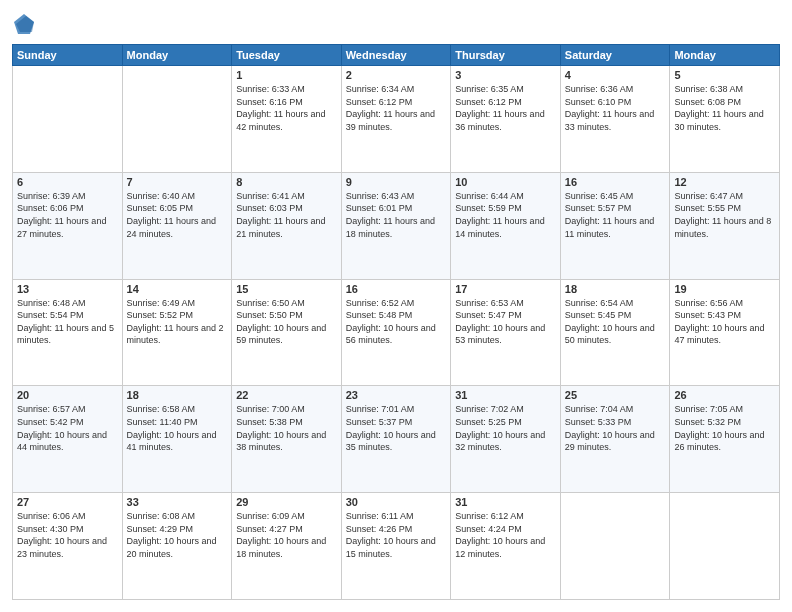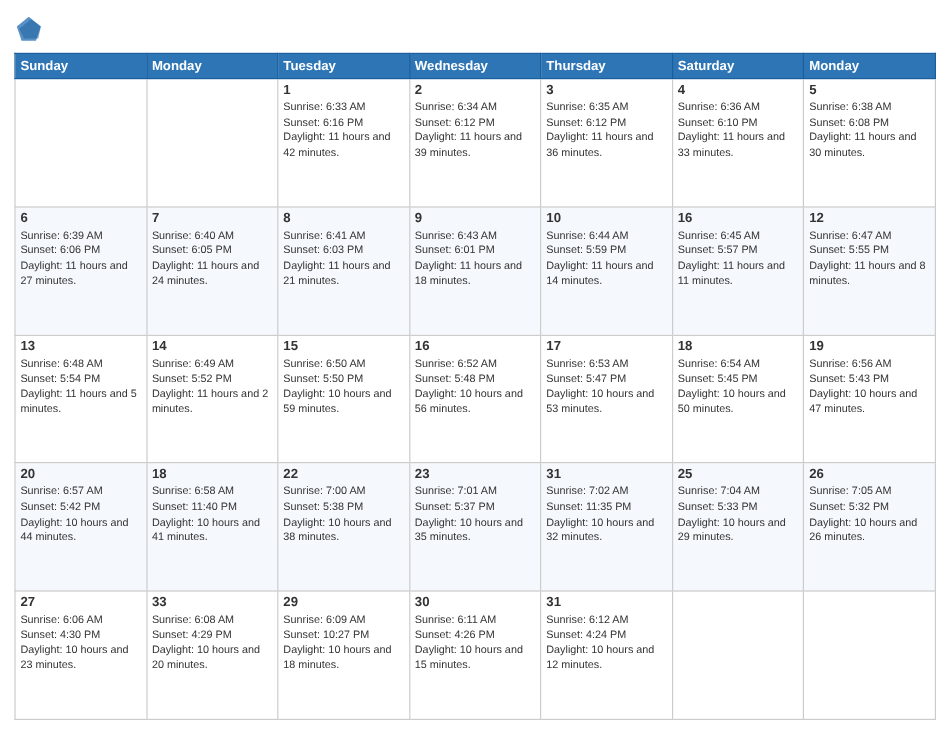--- a/index.html
+++ b/index.html
@@ -280,21 +280,21 @@
           </td>
           <td>
             <span class="day-number">23</span>
             <div class="day-info">Sunrise: 7:01 AM
 Sunset: 5:37 PM
 Daylight: 10 hours and 35 minutes.</div>
           </td>
           <td>
             <span class="day-number">31</span>
             <div class="day-info">Sunrise: 7:02 AM
-Sunset: 11:35 PM
+Sunset: 5:25 PM
 Daylight: 10 hours and 32 minutes.</div>
           </td>
           <td>
             <span class="day-number">25</span>
             <div class="day-info">Sunrise: 7:04 AM
 Sunset: 5:33 PM
 Daylight: 10 hours and 29 minutes.</div>
           </td>
           <td>
             <span class="day-number">26</span>
@@ -312,21 +312,21 @@
           </td>
           <td>
             <span class="day-number">33</span>
             <div class="day-info">Sunrise: 6:08 AM
 Sunset: 4:29 PM
 Daylight: 10 hours and 20 minutes.</div>
           </td>
           <td>
             <span class="day-number">29</span>
             <div class="day-info">Sunrise: 6:09 AM
-Sunset: 10:27 PM
+Sunset: 4:27 PM
 Daylight: 10 hours and 18 minutes.</div>
           </td>
           <td>
             <span class="day-number">30</span>
             <div class="day-info">Sunrise: 6:11 AM
 Sunset: 4:26 PM
 Daylight: 10 hours and 15 minutes.</div>
           </td>
           <td>
             <span class="day-number">31</span>

